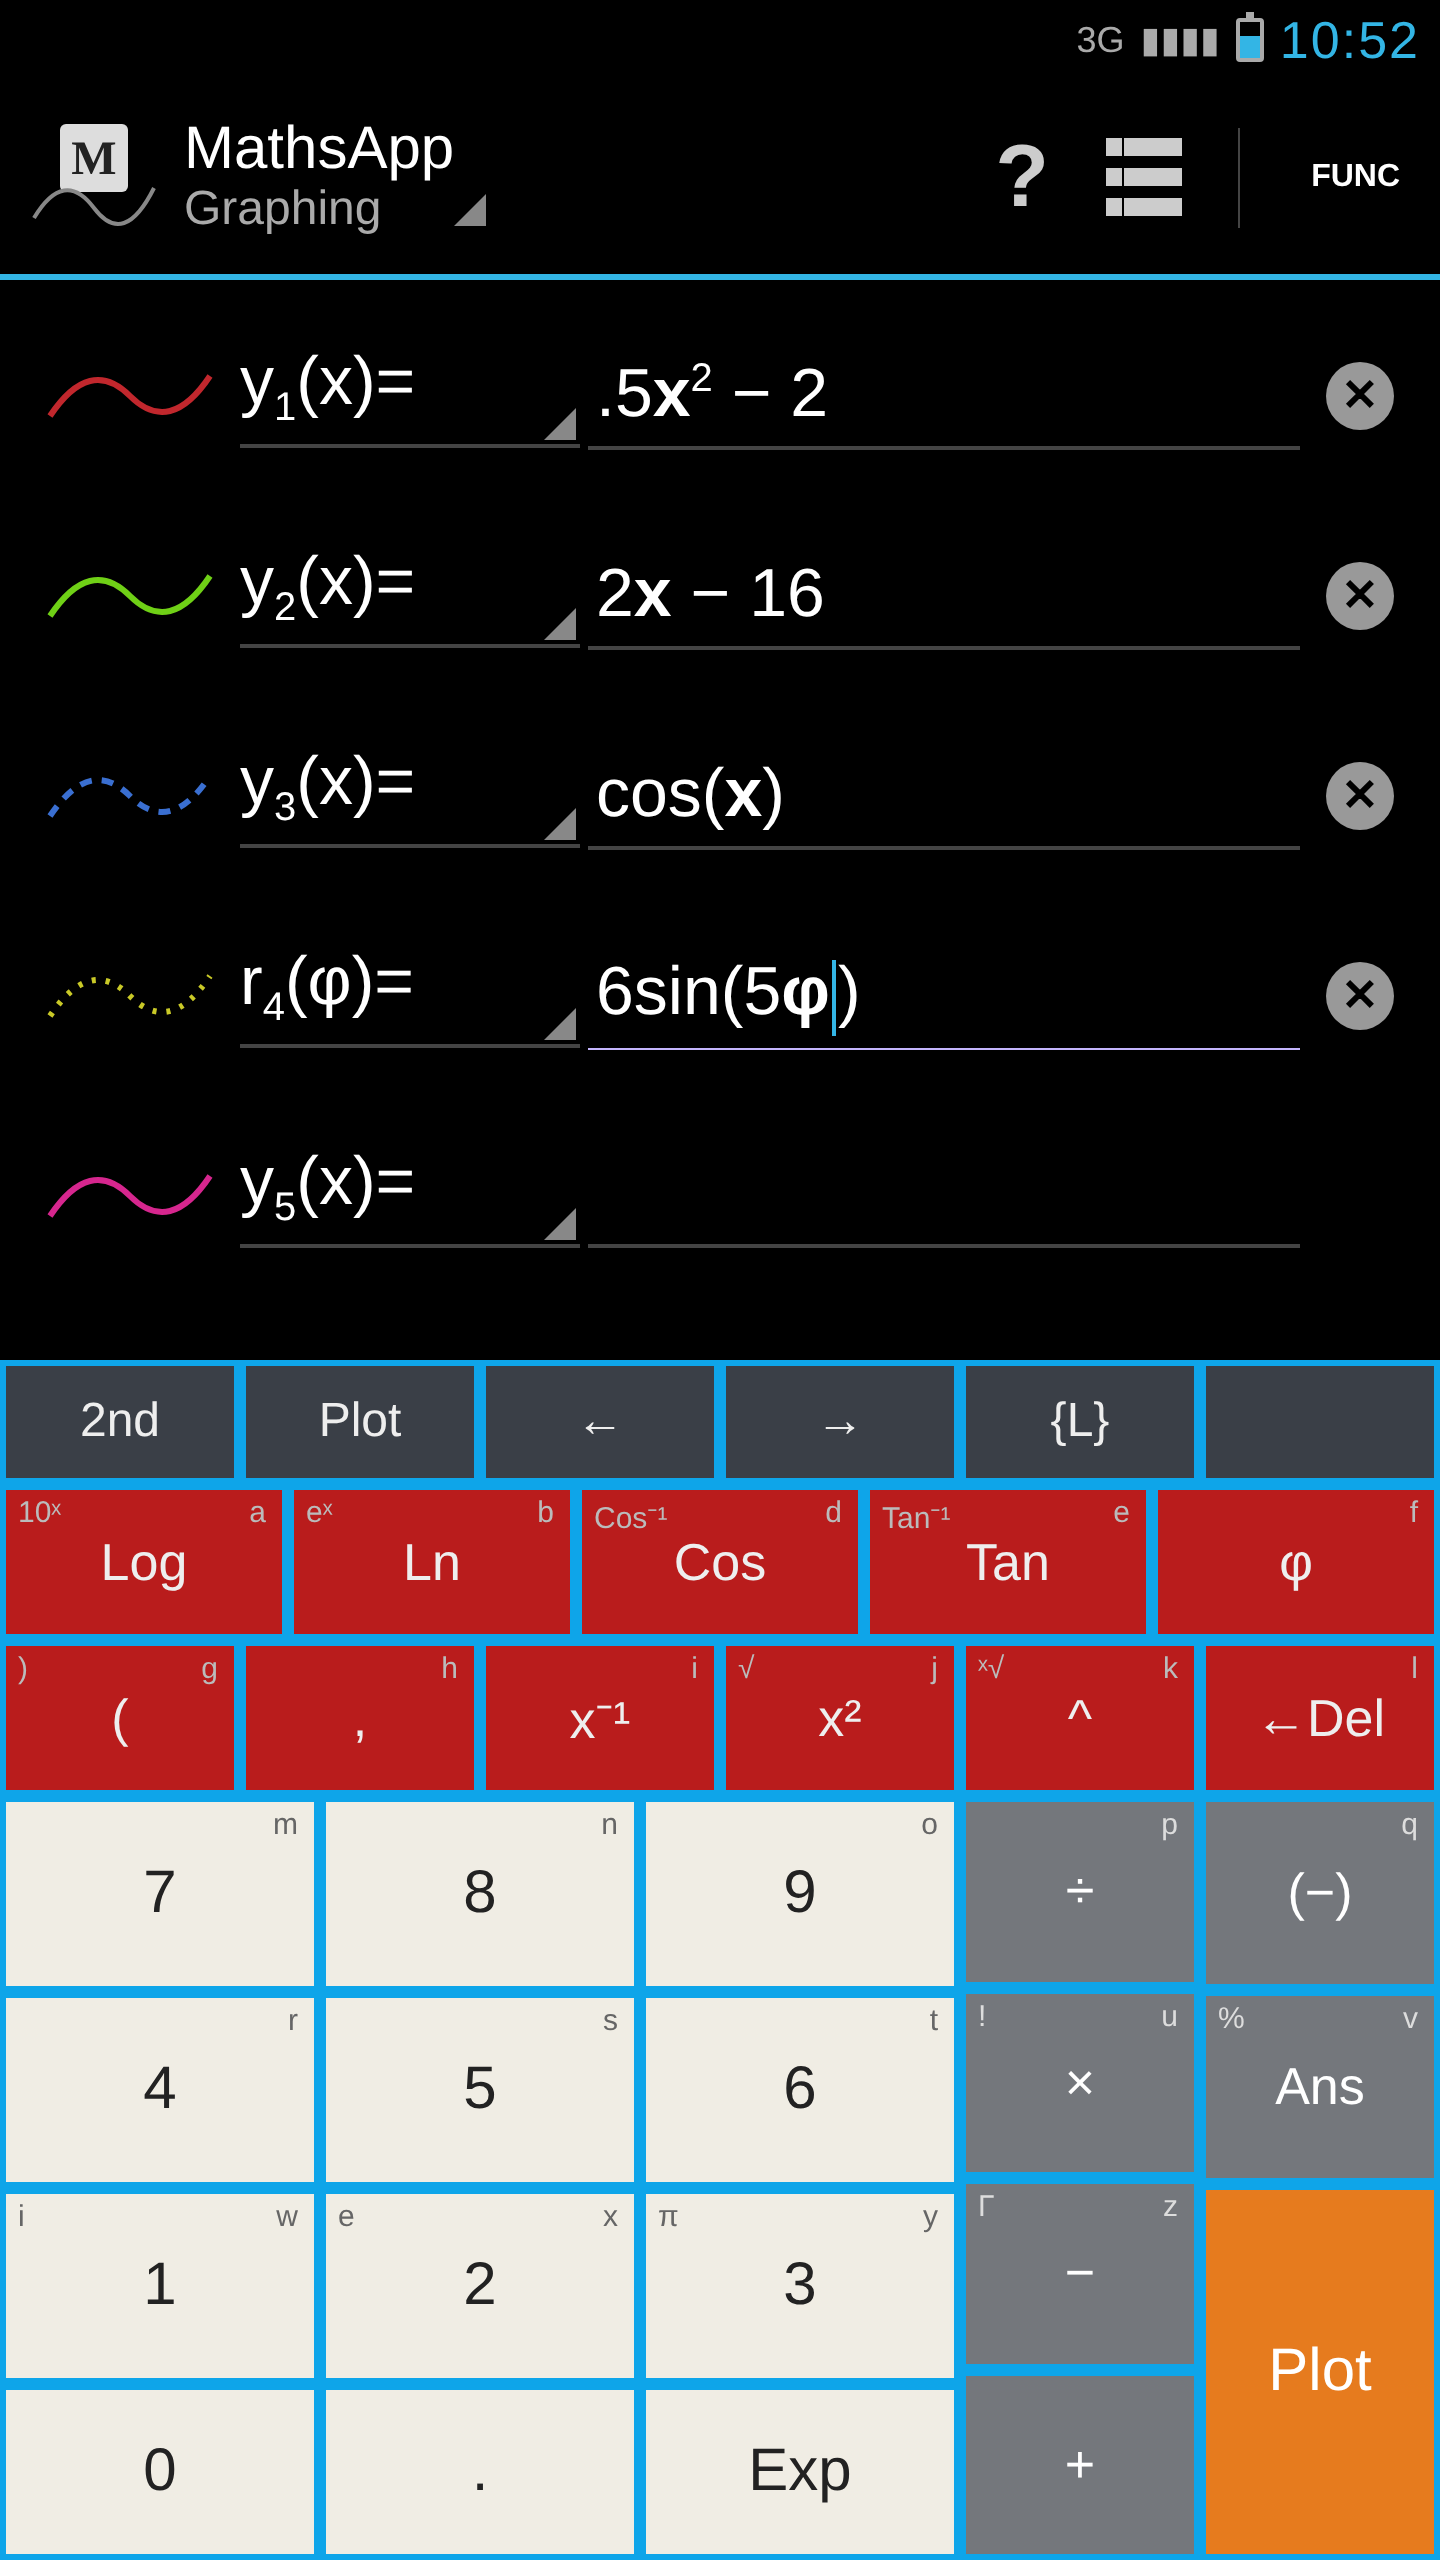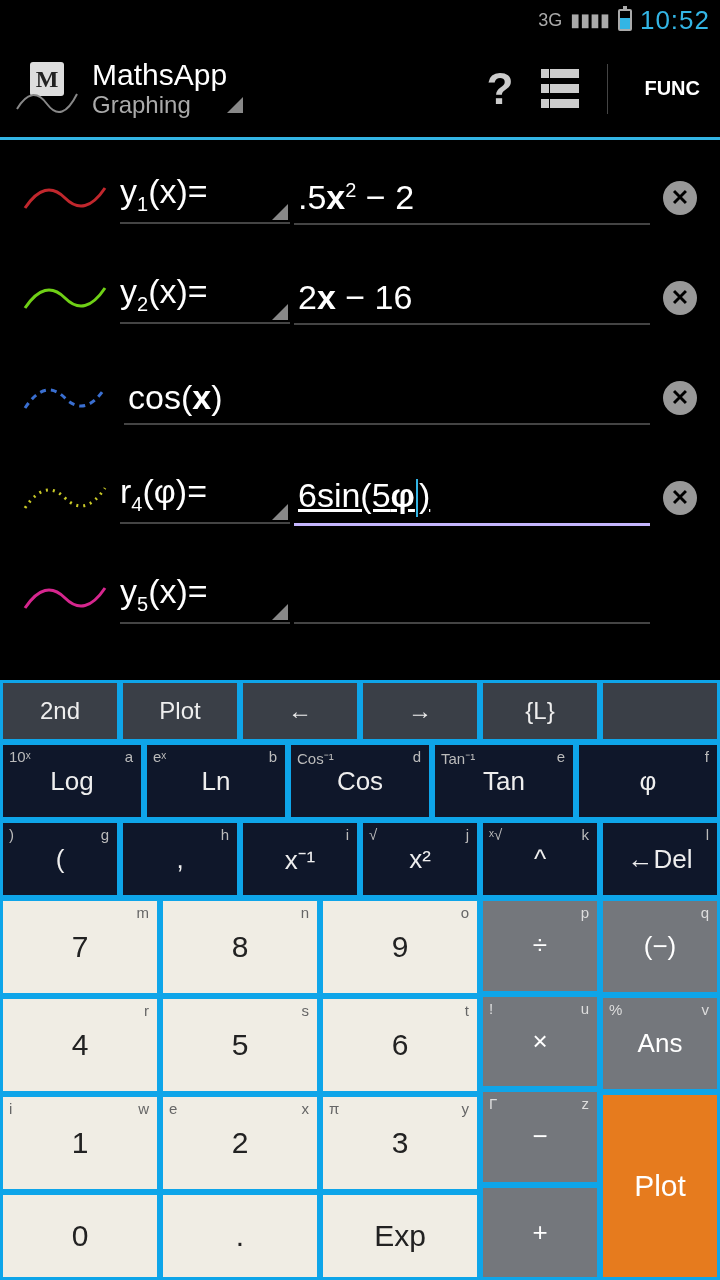--- a/index.html
+++ b/index.html
@@ -63,21 +63,21 @@
   display: block; width: 38px; height: 9px; background: #ccc;
   position: relative;
 }
 .menu-icon span::before {
   content: ""; position: absolute; left: 0; top: 0; width: 9px; height: 9px; background: #000; right: auto;
 }
 .menu-icon span::after {
   content: ""; position: absolute; left: 0; top: 0; width: 8px; height: 9px; background: #ccc;
 }
 .divider-v { width: 1px; height: 50px; background: #444; }
-.func-btn { color: #fff; font-size: 20px; font-weight: bold; padding: 0 8px; }
+.func-btn { color: #fff; font-size: 16px; font-weight: bold; padding: 0 8px; }
 
 .equations {
   padding-top: 8px;
 }
 .eq-row {
   display: flex;
   align-items: center;
   height: 100px;
   padding: 0 10px;
 }
@@ -100,21 +100,21 @@
 }
 .expr-cell {
   flex: 1;
   margin-left: 4px;
   font-size: 34px;
   padding: 6px 4px;
   border-bottom: 2px solid #444;
   position: relative;
   min-height: 52px;
 }
-.expr-cell.active { border-bottom: 3px solid #c4b5fd; text-decoration: underline; }
+.expr-cell.active { border-bottom: 1px solid #c4b5fd; }
 .expr-cell sup { font-size: 20px; vertical-align: super; }
 .bold { font-weight: bold; }
 .clear-cell { width: 60px; display: flex; justify-content: center; }
 .clear-icon {
   width: 34px; height: 34px; border-radius: 50%; background: #999;
   display: flex; align-items: center; justify-content: center;
   color: #000; font-size: 22px; font-weight: bold;
 }
 .cursor {
   display: inline-block; width: 2px; height: 38px; background: #33b5e5;
@@ -137,21 +137,21 @@
   color: #eee;
 }
 .key .sup-l {
   position: absolute; top: 3px; left: 6px; font-size: 15px; color: #bbb;
 }
 .key .sup-r {
   position: absolute; top: 3px; right: 8px; font-size: 15px; color: #bbb;
 }
 
 .dark1 { background: #3a3f47; }
-.dark2 { background: #0f172a; }
+.dark2 { background: #b91c1c; }
 .light { background: #f0ede4; color: #222; }
 .gray  { background: #74777c; color: #fff; }
 .light .sup-r, .light .sup-l { color: #666; }
 .gray .sup-r, .gray .sup-l { color: #ddd; }
 .orange { background: #e67b1e; color: #fff; font-size: 30px; }
 
 .r-top .key { height: 62px; font-size: 24px; }
 .r-func .key { height: 78px; }
 .r-num .key { height: 98px; font-size: 30px; }
 .r-bottom .key { height: 88px; font-size: 30px; }
@@ -230,20 +230,24 @@
     <div class="clear-cell">
       <div class="clear-icon">✕</div>
     </div>
     </div>
     <div class="eq-row">
     <div class="curve-cell">
       <svg viewBox="0 0 90 50">
         <path d="M5 35 Q 25 5 45 25 T 85 15" stroke="#3a6fd1" stroke-width="3" fill="none" stroke-dasharray="6 5"></path>
       </svg>
     </div>
+    <div class="label-cell">
+      y<sub>3</sub>(x)=
+      <div class="tri"></div>
+    </div>
     <div class="expr-cell ">cos(<span class="bold">x</span>)</div>
     <div class="clear-cell">
       <div class="clear-icon">✕</div>
     </div>
     </div>
     <div class="eq-row">
     <div class="curve-cell">
       <svg viewBox="0 0 90 50">
         <path d="M5 35 Q 25 5 45 25 T 85 15" stroke="#c9c927" stroke-width="3" fill="none" stroke-dasharray="2 5"></path>
       </svg>

